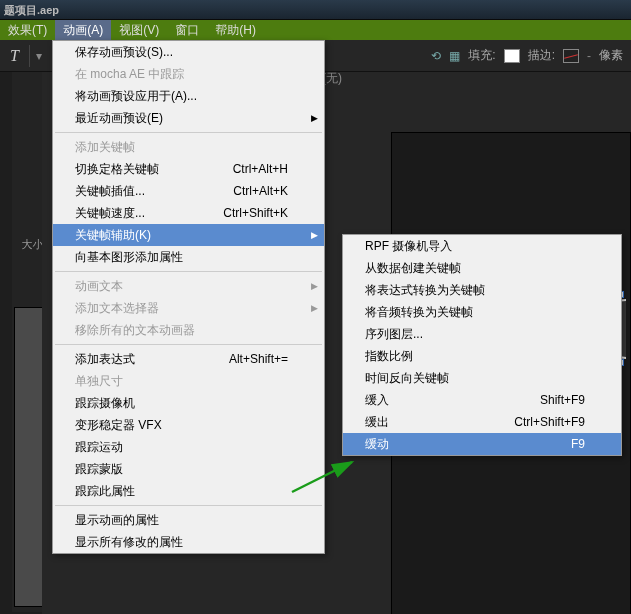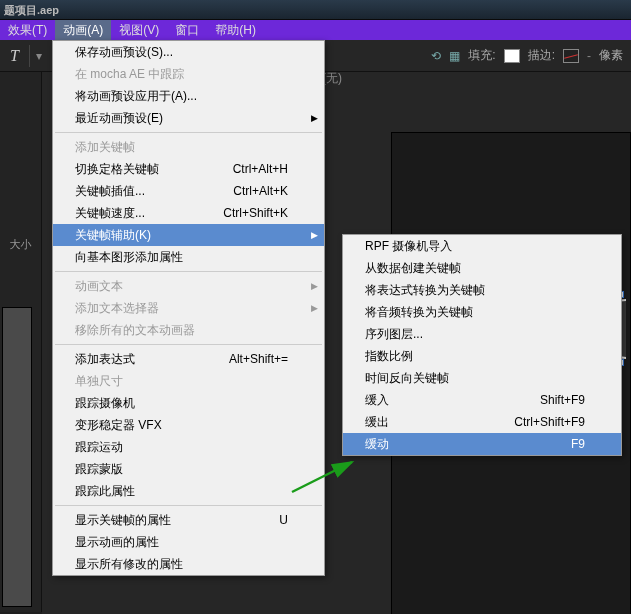--- a/index.html
+++ b/index.html
@@ -18,21 +18,21 @@
     background: linear-gradient(#2a3a4a, #1a2530);
     border-bottom: 1px solid #0a0a0a;
     color: #bbb;
     font-size: 11px;
     padding-left: 4px;
     line-height: 20px;
     font-weight: bold;
   }
   .menubar {
     height: 20px;
-    background: #6d28d9;
+    background: #4d7c0f;
     display: flex;
     align-items: center;
     padding-left: 0;
   }
   .menubar span {
     padding: 2px 8px;
     color: #ddd;
     font-size: 12px;
     cursor: default;
   }
@@ -75,21 +75,21 @@
   .swatch-stroke::after {
     content: ""; position: absolute; left: 0; right: 0; top: 50%; border-top: 1px solid #c33; transform: rotate(-15deg);
   }
   .workspace {
     position: absolute;
     top: 72px; left: 0; right: 0; bottom: 0;
     background: #1e1e1e;
   }
   .panel-left {
     position: absolute;
-    left: 0; top: 0; width: 42px; height: 540px;
+    left: 12px; top: 0; width: 42px; height: 540px;
     background: #232323;
     border-right: 1px solid #111;
   }
   .panel-left .label {
     margin-top: 165px;
     color: #999;
     font-size: 11px;
     text-align: center;
   }
   .panel-left .grey-rect {
@@ -319,24 +319,20 @@
       <span>跟踪运动</span>
     </div>
     <div class="row">
       <span>跟踪蒙版</span>
     </div>
     <div class="row">
       <span>跟踪此属性</span>
     </div>
     <div class="sep"></div>
     <div class="row">
-      <span>显示关键帧的属性</span>
-      <span class="shortcut">U</span>
-    </div>
-    <div class="row">
       <span>显示动画的属性</span>
     </div>
     <div class="row">
       <span>显示所有修改的属性</span>
     </div>
   </div>
 <div class="menu sub" id="sub-menu">
     <div class="row">
       <span>RPF 摄像机导入</span>
     </div>

